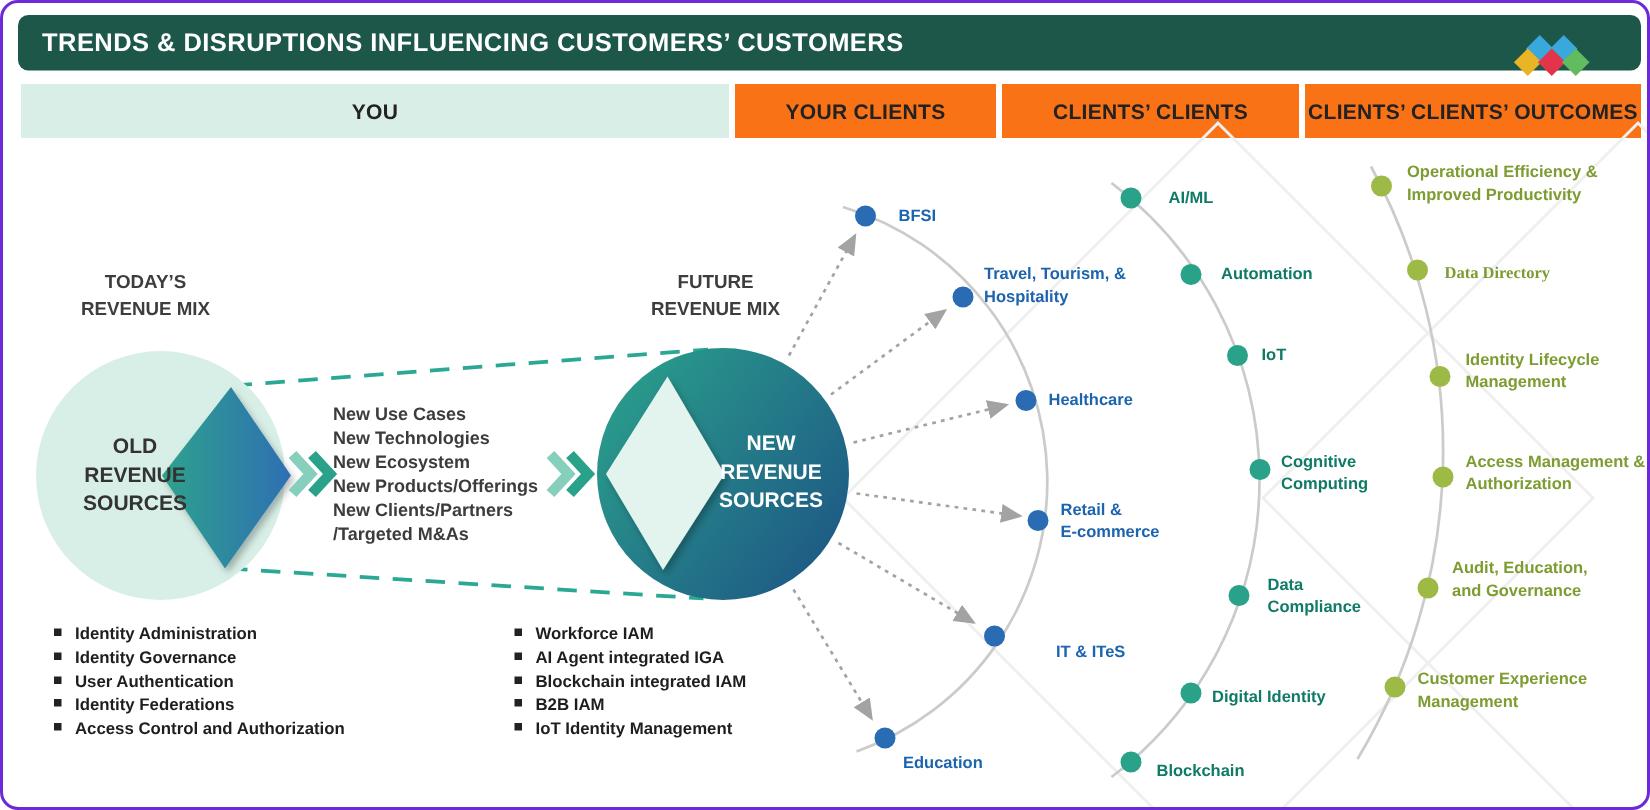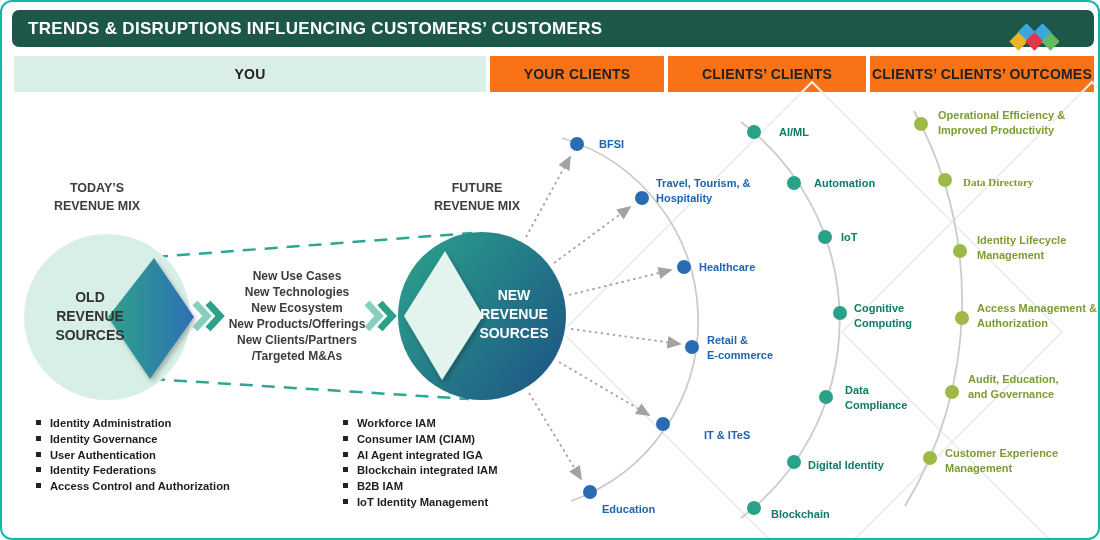--- a/index.html
+++ b/index.html
@@ -1,27 +1,27 @@
 <!DOCTYPE html>
 <html><head>
 <meta charset="utf-8">
 <style>
   html,body{margin:0;padding:0;background:#fff;}
   *{box-sizing:border-box;font-family:"Liberation Sans",sans-serif;}
-  .frame{position:relative;width:1100px;height:540px;background:#ffffff;border:2px solid #14b8a6;border-radius:12px;overflow:hidden;}
+  .frame{position:relative;width:1100px;height:540px;background:#ffffff;border:2px solid #6d28d9;border-radius:12px;overflow:hidden;}
   .titlebar{position:absolute;left:10px;top:8px;width:1082px;height:37px;background:#1d574a;border-radius:7px;display:flex;align-items:center;justify-content:space-between;padding:0 16px;}
   .titlebar h1{margin:0;font-size:17px;font-weight:bold;color:#ffffff;letter-spacing:.3px;}
   .logo{position:relative;width:66px;height:30px;}
   .logo i{position:absolute;width:13px;height:13px;transform:rotate(45deg);}
   .colhdr{position:absolute;top:54px;height:36px;display:flex;align-items:center;justify-content:center;font-size:14px;font-weight:bold;color:#222;letter-spacing:.2px;text-align:center;}
   .c-you{left:12px;width:472px;background:#d9eee7;}
   .c-mid{background:#f97316;}
   .cap{position:absolute;text-align:center;font-size:12.5px;font-weight:bold;color:#3d3d3d;line-height:18px;white-space:pre-line;}
   .circle-lbl{position:absolute;text-align:center;font-weight:bold;white-space:pre-line;font-size:14px;line-height:19px;}
-  .drivers{position:absolute;left:220px;top:266px;width:150px;text-align:center;font-size:12px;font-weight:bold;color:#3c3c3c;line-height:16px;white-space:pre-line;}
+  .drivers{position:absolute;left:220px;top:266px;width:150px;text-align:left;font-size:12px;font-weight:bold;color:#3c3c3c;line-height:16px;white-space:pre-line;}
   ul.blist{position:absolute;margin:0;padding:0;list-style:none;}
   ul.blist li{font-size:11.2px;font-weight:bold;color:#1e1e1e;line-height:15.8px;white-space:nowrap;}
   ul.blist li::before{content:"";display:inline-block;width:5px;height:5px;background:#222;margin-right:9px;vertical-align:2px;}
   .nl{position:absolute;font-size:11px;font-weight:bold;line-height:14.5px;white-space:pre-line;}
   .ind{color:#1d64ae;}
   .tech{color:#0f7a66;}
   .out{color:#7d9c31;}
   svg.diag{position:absolute;left:0;top:0;}
 </style>
 </head>
@@ -155,21 +155,20 @@
 
   <ul class="blist" style="left:34px;top:414px;">
     <li>Identity Administration</li>
     <li>Identity Governance</li>
     <li>User Authentication</li>
     <li>Identity Federations</li>
     <li>Access Control and Authorization</li>
   </ul>
   <ul class="blist" style="left:341px;top:414px;">
     <li>Workforce IAM</li>
-    <li>Consumer IAM (CIAM)</li>
     <li>AI Agent integrated IGA</li>
     <li>Blockchain integrated IAM</li>
     <li>B2B IAM</li>
     <li>IoT Identity Management</li>
   </ul>
 
   <div class="nl ind" style="left:597px;top:135px;">BFSI</div>
   <div class="nl ind" style="left:654px;top:174px;">Travel, Tourism, &amp;
 Hospitality</div>
   <div class="nl ind" style="left:697px;top:258px;">Healthcare</div>

